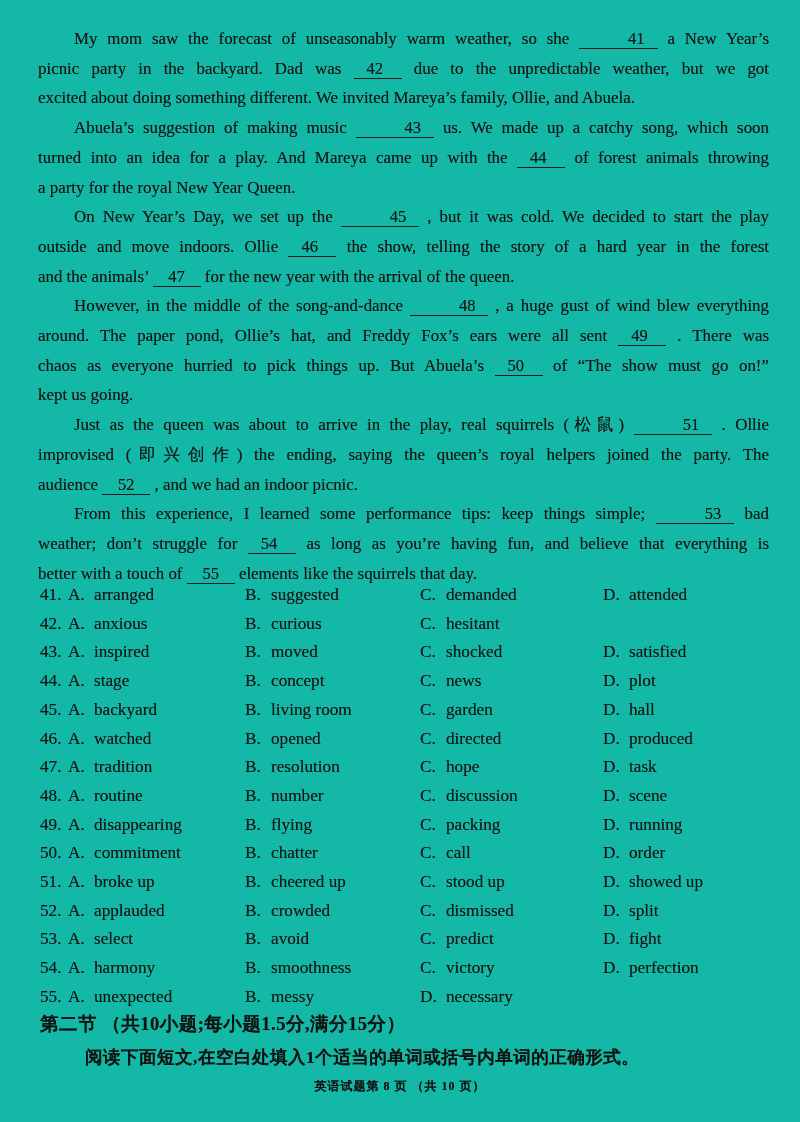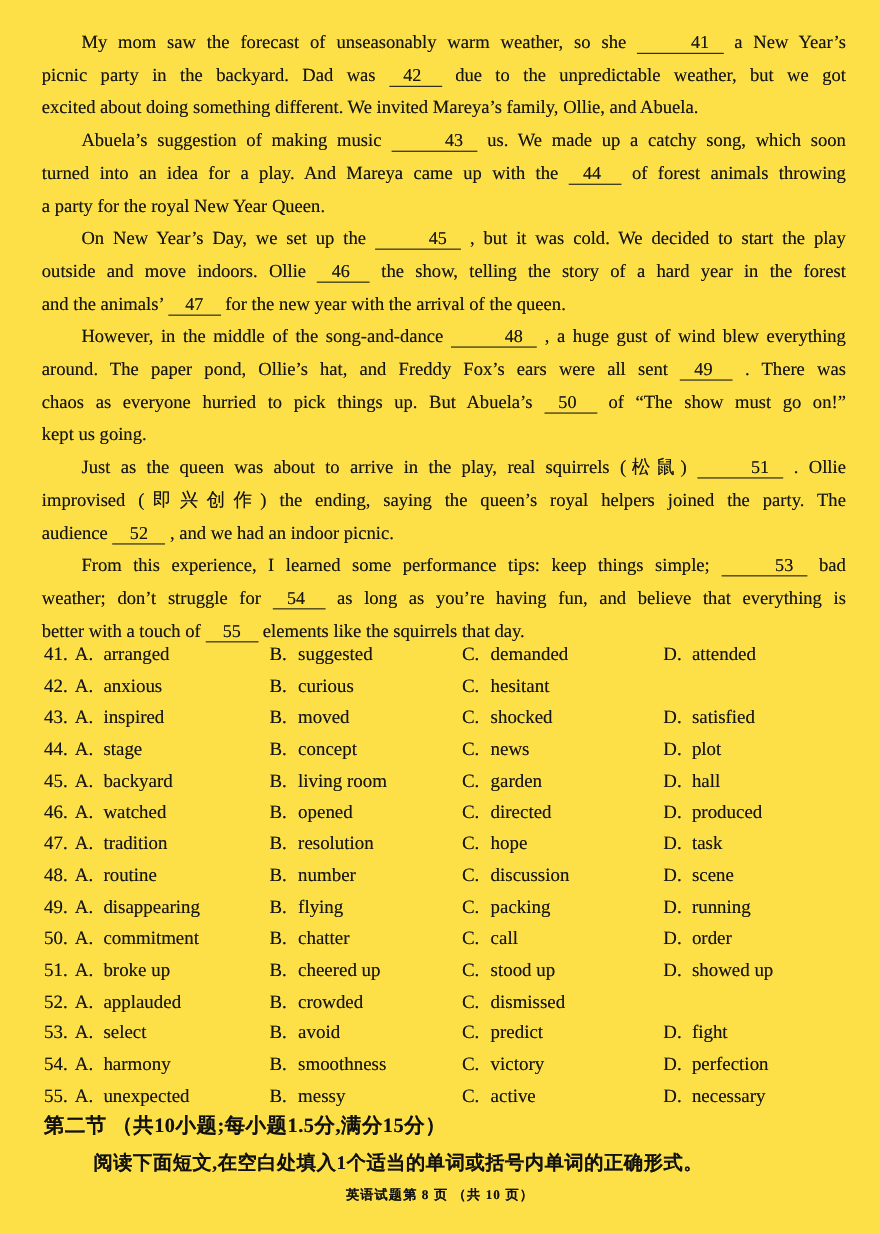--- a/index.html
+++ b/index.html
@@ -1,21 +1,21 @@
 <!DOCTYPE html>
 <html><head>
 <meta charset="utf-8">
 <style>
   html, body { margin: 0; padding: 0; background: #e8e8e8; }
   .page {
     position: relative;
     width: 800px;
     height: 1122px;
     margin: 0 auto;
-    background: #fde047;
+    background: #14b8a6;
     font-family: "Liberation Serif", serif;
     color: #161616;
     overflow: hidden;
     text-shadow: 0 0 0.45px rgba(25,25,25,0.6);
   }
   
   .passage {
     position: absolute;
     top: 24px;
     left: 38px;
@@ -175,40 +175,40 @@
         <div class="opt"><span class="optlabel">A.</span><span>broke up</span></div>
         <div class="opt"><span class="optlabel">B.</span><span>cheered up</span></div>
         <div class="opt"><span class="optlabel">C.</span><span>stood up</span></div>
         <div class="opt"><span class="optlabel">D.</span><span>showed up</span></div>
       </div>
       <div class="qrow">
         <div class="qnum">52.</div>
         <div class="opt"><span class="optlabel">A.</span><span>applauded</span></div>
         <div class="opt"><span class="optlabel">B.</span><span>crowded</span></div>
         <div class="opt"><span class="optlabel">C.</span><span>dismissed</span></div>
+        <div class="opt"><span class="optlabel">D.</span><span>split</span></div>
       </div>
       <div class="qrow">
         <div class="qnum">53.</div>
         <div class="opt"><span class="optlabel">A.</span><span>select</span></div>
         <div class="opt"><span class="optlabel">B.</span><span>avoid</span></div>
         <div class="opt"><span class="optlabel">C.</span><span>predict</span></div>
         <div class="opt"><span class="optlabel">D.</span><span>fight</span></div>
       </div>
       <div class="qrow">
         <div class="qnum">54.</div>
         <div class="opt"><span class="optlabel">A.</span><span>harmony</span></div>
         <div class="opt"><span class="optlabel">B.</span><span>smoothness</span></div>
         <div class="opt"><span class="optlabel">C.</span><span>victory</span></div>
         <div class="opt"><span class="optlabel">D.</span><span>perfection</span></div>
       </div>
       <div class="qrow">
         <div class="qnum">55.</div>
         <div class="opt"><span class="optlabel">A.</span><span>unexpected</span></div>
         <div class="opt"><span class="optlabel">B.</span><span>messy</span></div>
-        <div class="opt"><span class="optlabel">C.</span><span>active</span></div>
         <div class="opt"><span class="optlabel">D.</span><span>necessary</span></div>
       </div>
     </div>
   <div class="section2">
     <div class="sec-header">第二节 （共10小题;每小题1.5分,满分15分）</div>
     <div class="sec-instructions">阅读下面短文,在空白处填入1个适当的单词或括号内单词的正确形式。</div>
   </div>
   <div class="footer">英语试题第 8 页 （共 10 页）</div>
 </div>
 

